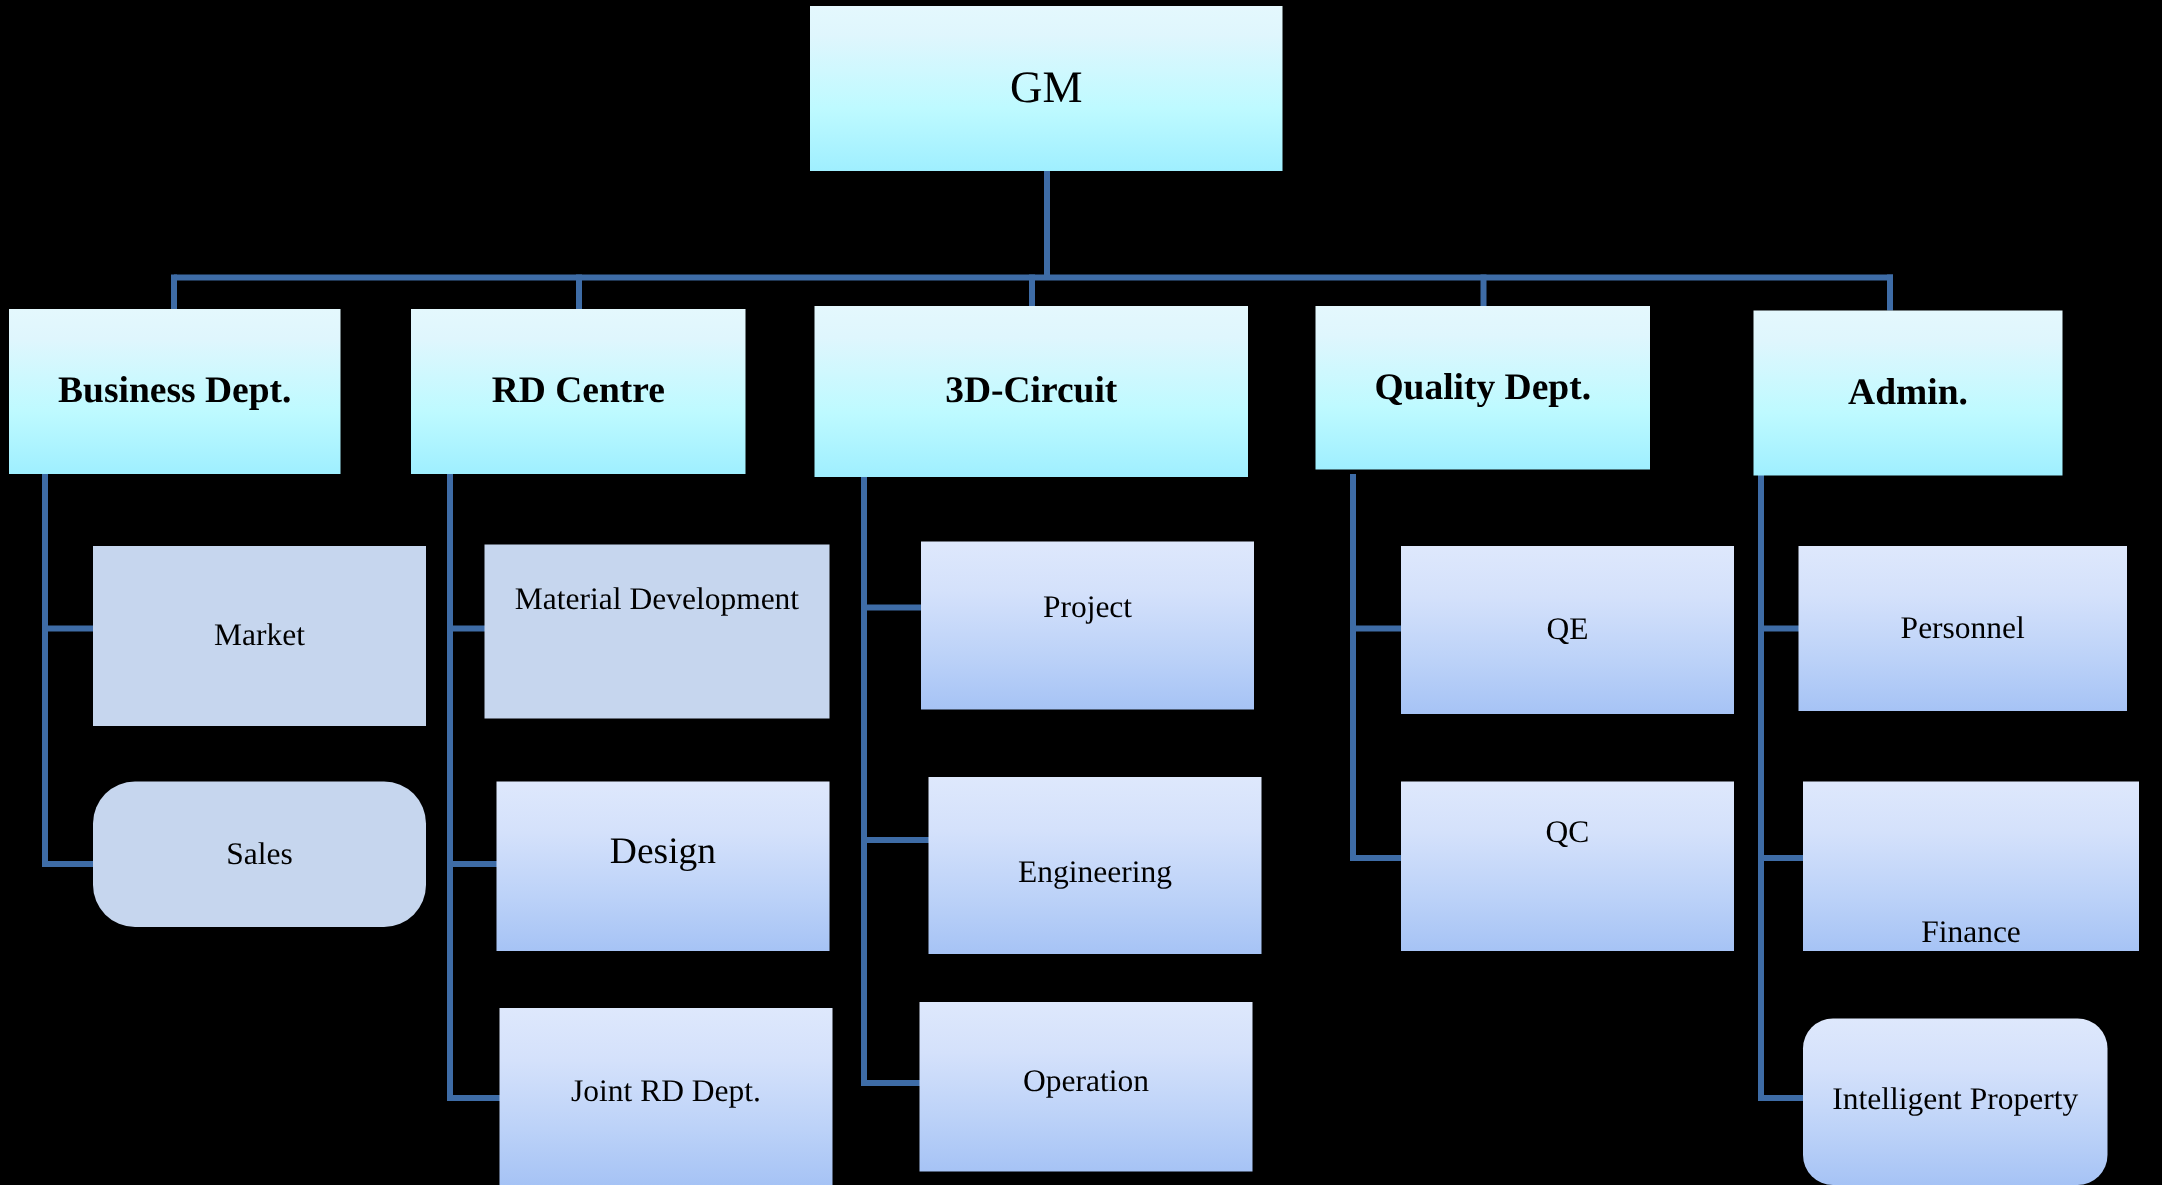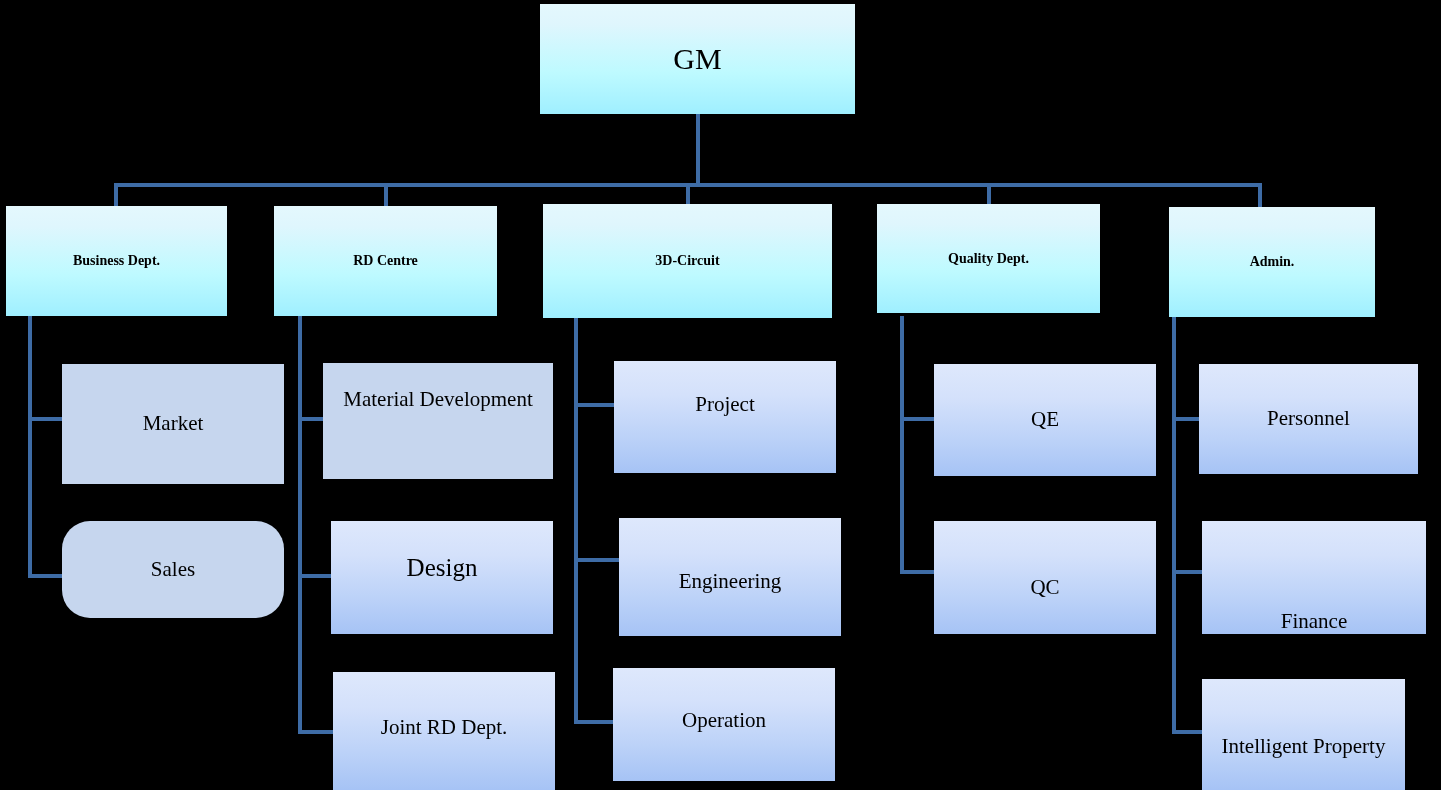--- a/index.html
+++ b/index.html
@@ -51,21 +51,21 @@
   .grad {
     background: linear-gradient(to bottom, #dee8fc 0%, #d4e1fb 30%, #bcd2f8 68%, #a6c3f5 100%);
   }
 
   .node.top   { align-items: flex-start; }
   .node.mid   { align-items: center; }
 
   .label { display: block; padding: 0 8px; }
 
   .t-root   { font-size: 30px; font-weight: 400; }
-  .t-dept   { font-size: 14px; font-weight: 700; }
+  .t-dept   { font-size: 25px; font-weight: 700; }
   .t-unit   { font-size: 21px; font-weight: 400; }
   .t-unit-l { font-size: 25px; font-weight: 400; }
 </style>
 </head>
 <body>
 
 <div id="canvas">
 
   <div class="conn v" style="left:696px; top:113px; height:72px;"></div>
 
@@ -153,29 +153,29 @@
   </div>
 
   <div class="node grad top t-unit" style="left:613px; top:668px; width:222px; height:113px; padding-top:41px;">
     <span class="label">Operation</span>
   </div>
 
   <div class="node grad top t-unit" style="left:934px; top:364px; width:222px; height:112px; padding-top:44px;">
     <span class="label">QE</span>
   </div>
 
-  <div class="node grad top t-unit" style="left:934px; top:521px; width:222px; height:113px; padding-top:55px;">
+  <div class="node grad top t-unit" style="left:934px; top:521px; width:222px; height:113px; padding-top:22px;">
     <span class="label">QC</span>
   </div>
 
   <div class="node grad top t-unit" style="left:1199px; top:364px; width:219px; height:110px; padding-top:43px;">
     <span class="label">Personnel</span>
   </div>
 
   <div class="node grad top t-unit" style="left:1202px; top:521px; width:224px; height:113px; padding-top:45px;align-items:flex-end;">
     <span class="label">Finance</span>
   </div>
 
-  <div class="node grad top t-unit" style="left:1202px; top:679px; width:203px; height:111px; padding-top:56px;">
+  <div class="node grad top t-unit" style="left:1202px; top:679px; width:203px; height:111px; padding-top:42px;border-radius:20px;">
     <span class="label">Intelligent Property</span>
   </div>
 
 </div>
 
 </body></html>

